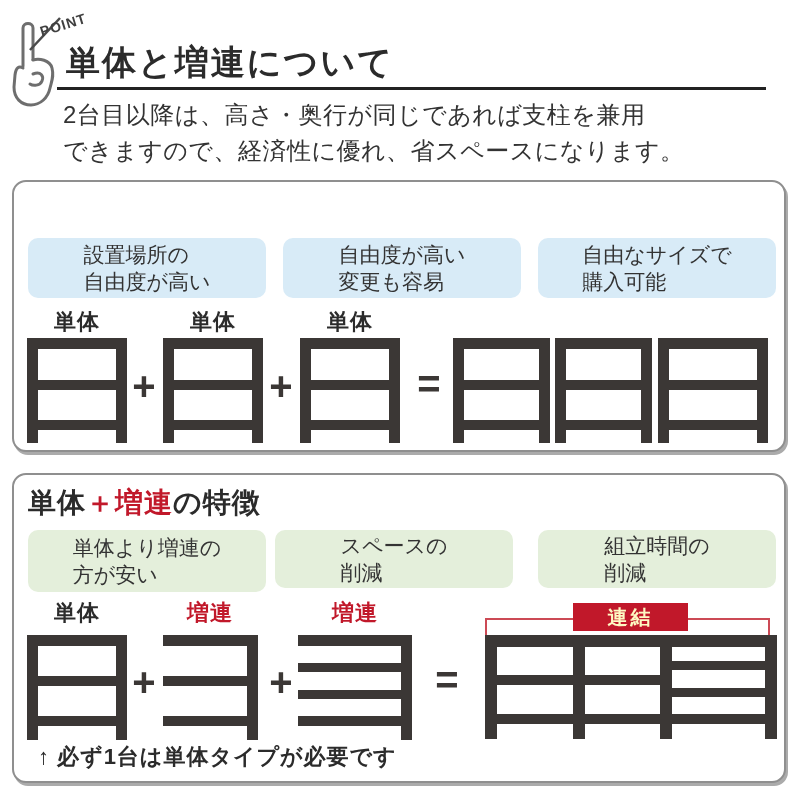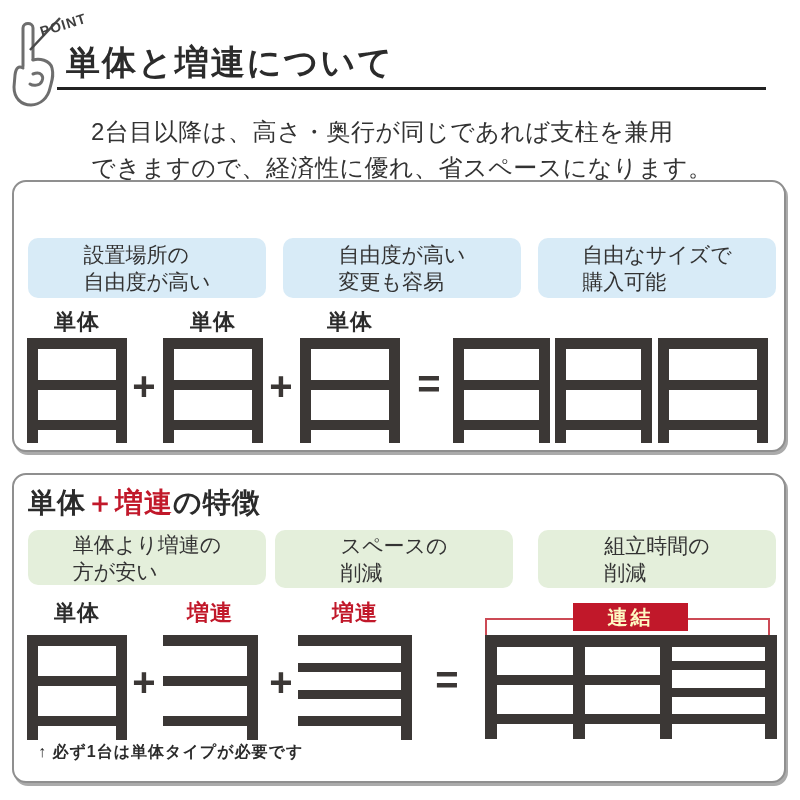--- a/index.html
+++ b/index.html
@@ -14,22 +14,22 @@
     left:38px;top:24px;font-size:14px;font-weight:bold;color:#3f3f3f;
     letter-spacing:1px;transform:rotate(-17deg);transform-origin:left top;
   }
   .page-title{
     left:66px;top:40px;font-size:34px;font-weight:bold;color:#2b2b2b;letter-spacing:2px;text-align:center;
   }
   .title-underline{
     left:57px;top:87px;width:709px;height:3px;background:#222;
   }
   .intro-text{
-    left:63px;top:114px;font-size:24px;line-height:36px;color:#333;
-    white-space:pre-line;letter-spacing:0.5px;margin-left:28px;
+    left:63px;top:97px;font-size:24px;line-height:36px;color:#333;
+    white-space:pre-line;letter-spacing:0.5px;
   }
 
   
   .panel{
     border:2px solid #8f8f8f;border-radius:14px;background:#fff;
     box-shadow:2px 3px 0 #ababab;
   }
   .panel-single{left:12px;top:180px;width:770px;height:268px;}
   .panel-combo{left:12px;top:473px;width:770px;height:306px;}
   .panel-title{
@@ -55,21 +55,21 @@
     font-size:40px;font-weight:bold;color:#3b3735;
     transform:translate(-50%,-54%);line-height:1;
   }
 
   .link-badge{
     left:573px;top:603px;width:115px;height:28px;background:#c1182a;color:#fef9c3;
     display:flex;align-items:center;justify-content:center;
     font-size:20px;font-weight:bold;letter-spacing:3px;
   }
   .note-text{
-    left:38px;top:742px;font-size:16px;font-weight:bold;color:#2b2b2b;letter-spacing:1px;
+    left:38px;top:742px;font-size:22px;font-weight:bold;color:#2b2b2b;letter-spacing:1px;
   }
   svg{display:block;}
 </style>
 </head>
 <body>
 
 <div class="page">
 
   <svg class="abs" style="left:6px;top:16px" width="54" height="92" viewBox="0 0 54 92">
     <g fill="#ffffff" stroke="#6e6e6e" stroke-width="3" stroke-linecap="round" stroke-linejoin="round">
@@ -139,21 +139,21 @@
   </svg>
   <div class="abs op" style="left:144px;top:388px">+</div>
   <div class="abs op" style="left:281px;top:388px">+</div>
   <div class="abs op" style="left:429px;top:386px">=</div>
 
   <div class="abs panel panel-combo"></div>
   <div class="abs panel-title" style="left:28px;top:484px">
     <span>単体</span><span class="red-text">＋増連</span><span>の特徴</span>
   </div>
 
-  <div class="abs chip chip-green" style="left:28px;top:530px;height:55px">単体より増連の
+  <div class="abs chip chip-green" style="left:28px;top:530px;height:62px">単体より増連の
 方が安い</div>
   <div class="abs chip chip-green" style="left:275px;top:530px;height:58px">スペースの
 削減</div>
   <div class="abs chip chip-green" style="left:538px;top:530px;height:58px">組立時間の
 削減</div>
 
   <div class="abs unit-label" style="left:22px;top:598px">単体</div>
   <div class="abs unit-label red-text" style="left:155px;top:598px">増連</div>
   <div class="abs unit-label red-text" style="left:300px;top:598px">増連</div>
 

